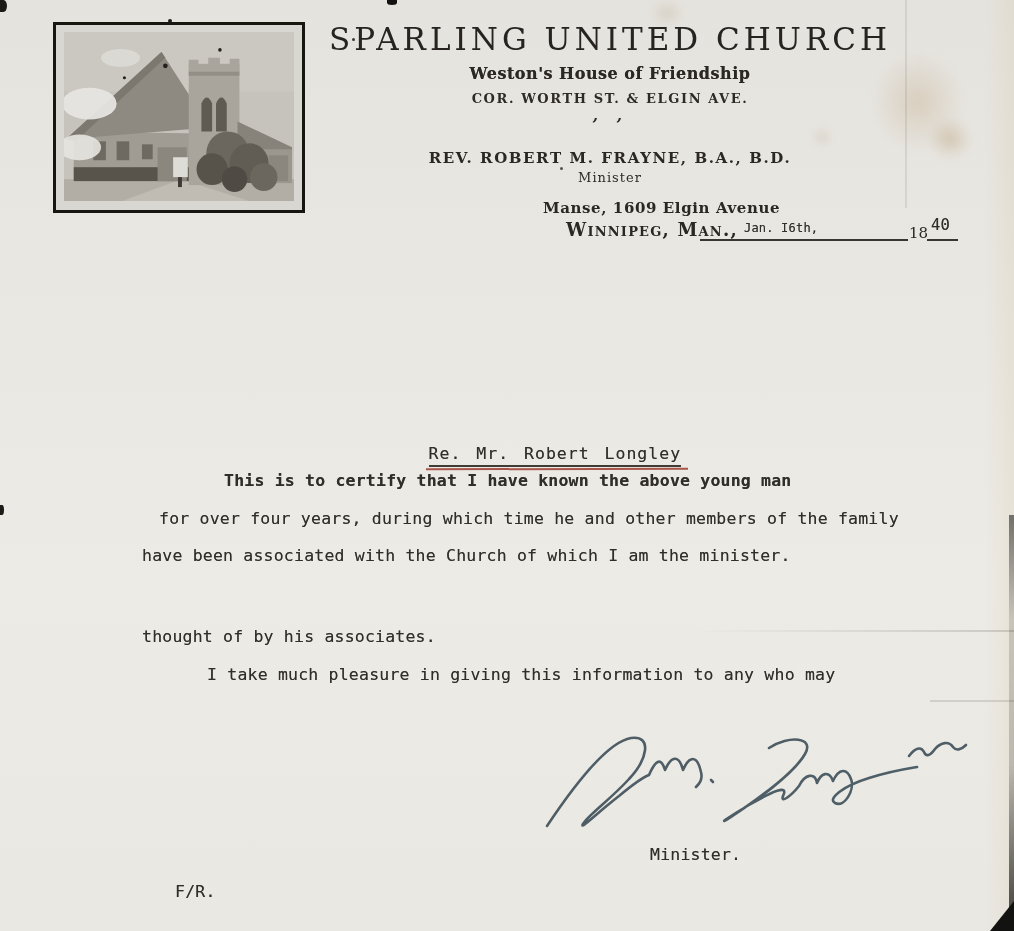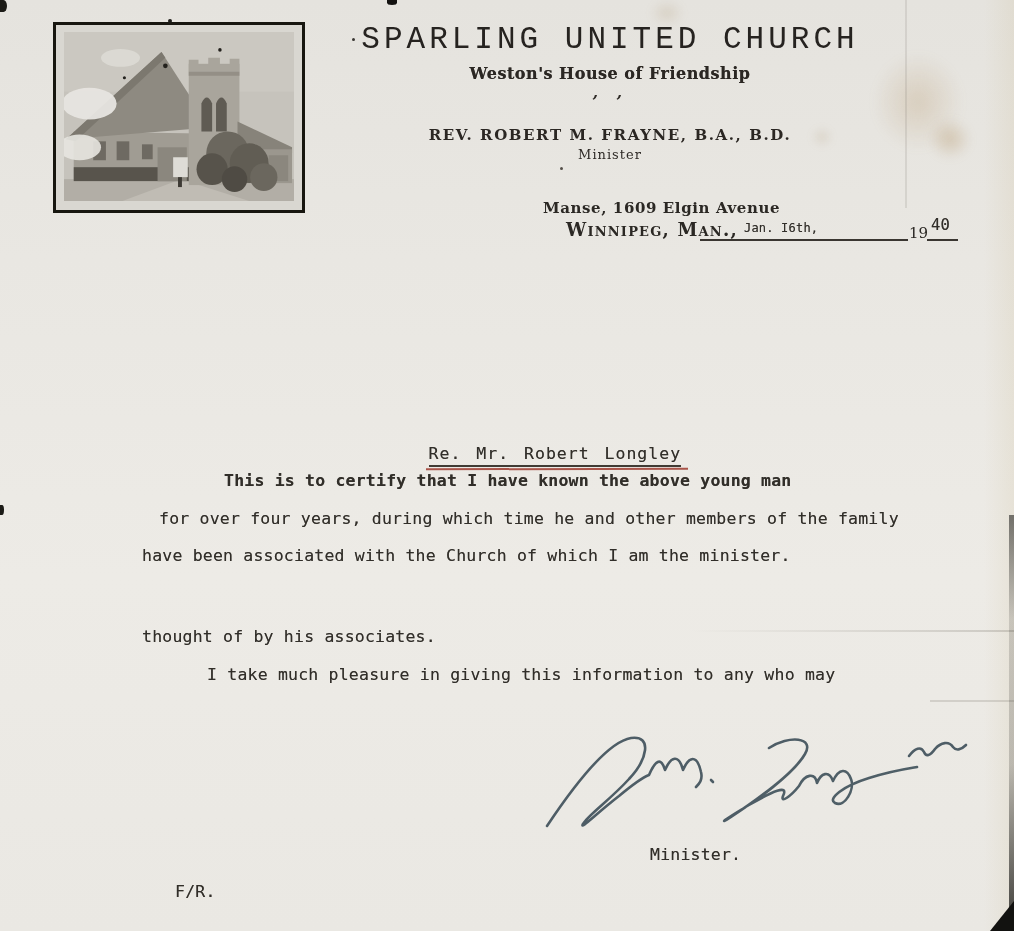--- a/index.html
+++ b/index.html
@@ -5,21 +5,21 @@
   html,body{margin:0;padding:0;background:#d8d6d1;}
   .page{
     position:relative;width:1014px;height:931px;overflow:hidden;
     background:linear-gradient(180deg,#e5e3de 0%,#e9e7e2 28%,#edebe6 62%,#eae8e3 100%);
     font-family:"DejaVu Serif","Liberation Serif",serif;color:#2b2824;
   }
   .abs{position:absolute;}
 
   
   .header-col{left:310px;top:24px;width:600px;text-align:center;}
-  .church-name{font-size:31px;line-height:31px;font-weight:400;letter-spacing:4px;color:#262320;font-family:Liberation Mono, monospace;}
+  .church-name{font-size:31px;line-height:31px;font-weight:400;letter-spacing:4px;color:#262320;}
   .tagline{margin-top:9px;font-size:16px;font-weight:700;letter-spacing:.5px;color:#2b2723;
            text-shadow:0 0 .6px rgba(43,39,35,.7);}
   .address-line{margin-top:8px;font-size:13px;font-weight:700;letter-spacing:1.6px;color:#2e2a26;}
   .ornament{margin-top:8px;font-size:17px;font-weight:700;font-style:italic;letter-spacing:6px;color:#2e2a26;}
   .minister-line{margin-top:15px;font-size:15px;font-weight:600;letter-spacing:1.6px;color:#2b2723;}
   .minister-subtitle{margin-top:3px;font-size:13px;letter-spacing:1px;color:#2e2a26;}
 
   .manse-line{left:543px;top:199px;font-size:15px;font-weight:700;letter-spacing:.6px;}
   .city-line{left:566px;top:219px;font-size:18px;font-weight:600;font-variant:small-caps;letter-spacing:1.2px;}
   .date-underline{left:700px;top:239px;width:208px;height:2px;background:#3a3631;}
@@ -128,30 +128,31 @@
       <ellipse cx="58" cy="26" rx="20" ry="9" fill="#dfddd7" opacity=".8"></ellipse>
       <circle cx="104" cy="34" r="2.4" fill="#23211d"></circle>
       <circle cx="62" cy="46" r="1.6" fill="#23211d"></circle>
       <circle cx="160" cy="18" r="1.8" fill="#23211d"></circle>
     </svg>
   </div>
 
   <div class="abs header-col">
     <div class="church-name">SPARLING UNITED CHURCH</div>
     <div class="tagline">Weston's House of Friendship</div>
+    <div class="address-line">COR. WORTH ST. &amp; ELGIN AVE.</div>
     <div class="ornament">’ ’</div>
     <div class="minister-line">REV. ROBERT M. FRAYNE, B.A., B.D.</div>
     <div class="minister-subtitle">Minister</div>
   </div>
 
   <div class="abs manse-line">Manse, 1609 Elgin Avenue</div>
   <div class="abs city-line">Winnipeg, Man.,</div>
   <div class="abs date-underline"></div>
   <div class="abs tw typed-date">Jan. I6th,</div>
-  <div class="abs year-printed">19</div>
+  <div class="abs year-printed">18</div>
   <div class="abs tw typed-year">40</div>
   <div class="abs year-underline"></div>
 
 
   <div class="abs tw subject-wrap">
     <span class="subject"><span>Re. Mr. Robert Longley</span><i class="red-line"></i></span>
   </div>
 
   <div class="abs tw l-p1a">This is to certify that I have known the above young man</div>
   <div class="abs tw l-p1b">for over four years, during which time he and other members of the family</div>

